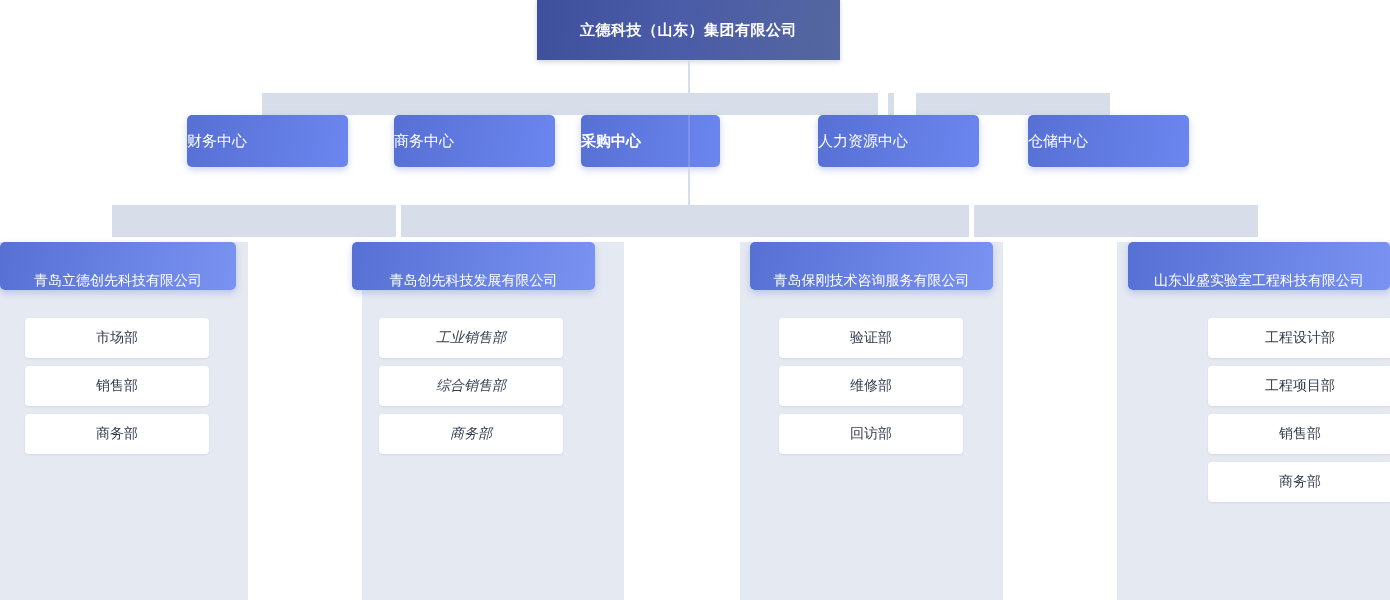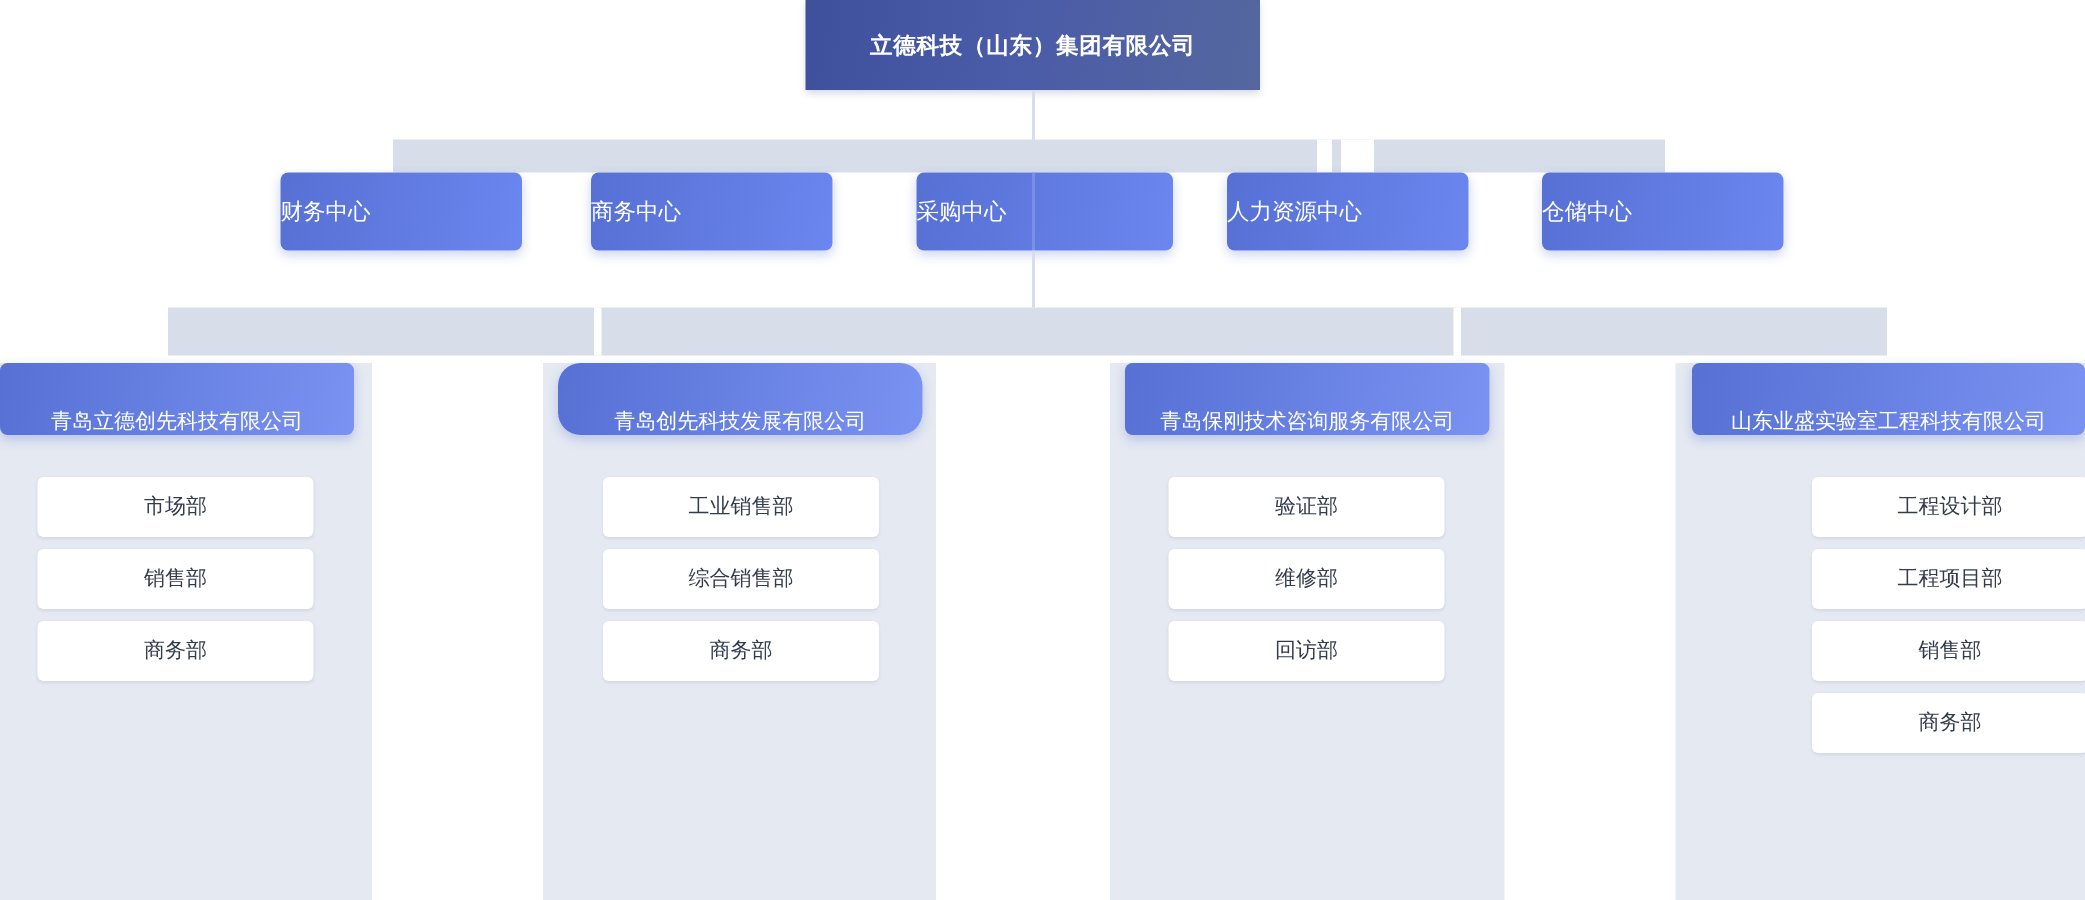--- a/index.html
+++ b/index.html
@@ -118,21 +118,21 @@
 
   <div class="notch" style="left:878px; top:93px; width:10px; height:22px;"></div>
   <div class="notch" style="left:894px; top:93px; width:22px; height:22px;"></div>
 
   <div class="center-node" style="left:187px; width:161px;">
     <span>财务中心</span>
   </div>
   <div class="center-node" style="left:394px; width:161px;">
     <span>商务中心</span>
   </div>
-  <div class="center-node" style="left:611px; width:171px;">
+  <div class="center-node" style="left:581px; width:139px;font-weight:bold;">
     <span>采购中心</span>
   </div>
   <div class="center-node" style="left:818px; width:161px;">
     <span>人力资源中心</span>
   </div>
   <div class="center-node" style="left:1028px; width:161px;">
     <span>仓储中心</span>
   </div>
 
   <div class="connector-line" style="left:688px; top:115px; height:52px; background:#8ea2e8; opacity:0.55;"></div>
@@ -153,24 +153,24 @@
     </div>
     <div class="dept-item">
       <span>销售部</span>
     </div>
     <div class="dept-item">
       <span>商务部</span>
     </div>
   </div>
 
   <div class="company-col" style="left:362px; width:262px;"></div>
-  <div class="company-head" style="left:372px; width:243px;border-radius:15px;">
+  <div class="company-head" style="left:352px; width:243px;">
     <span>青岛创先科技发展有限公司</span>
   </div>
-  <div class="dept-list" style="left:402px; width:184px;">
+  <div class="dept-list" style="left:379px; width:184px;font-style:italic;">
     <div class="dept-item">
       <span>工业销售部</span>
     </div>
     <div class="dept-item">
       <span>综合销售部</span>
     </div>
     <div class="dept-item">
       <span>商务部</span>
     </div>
   </div>

